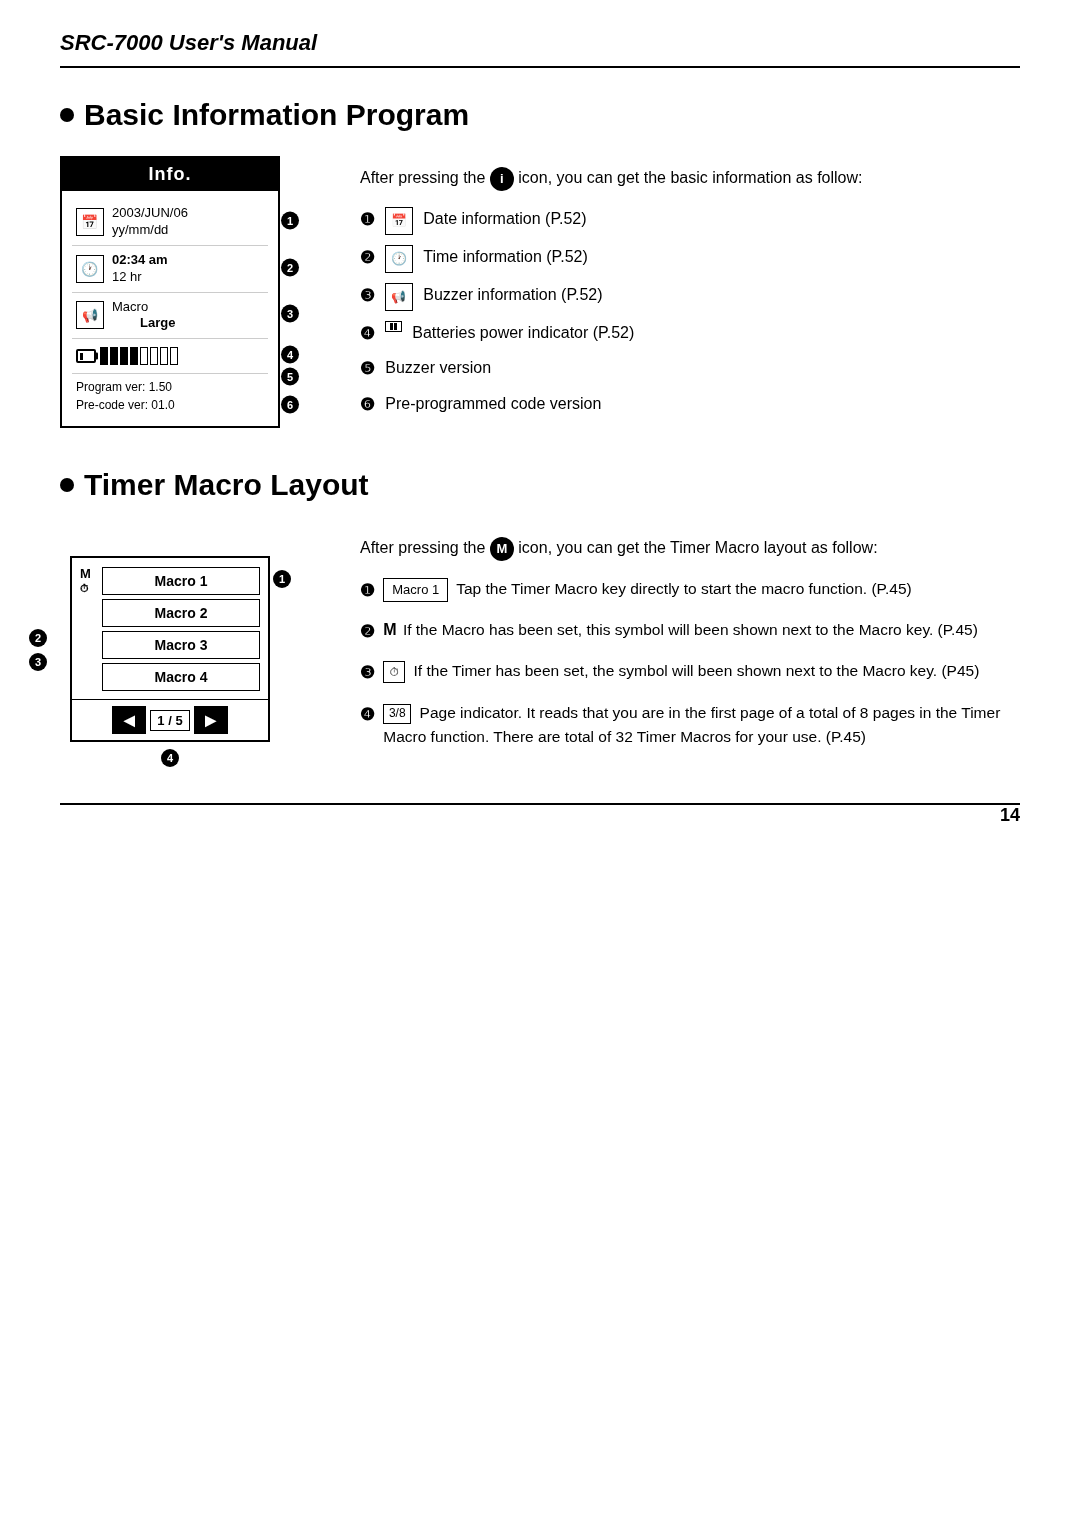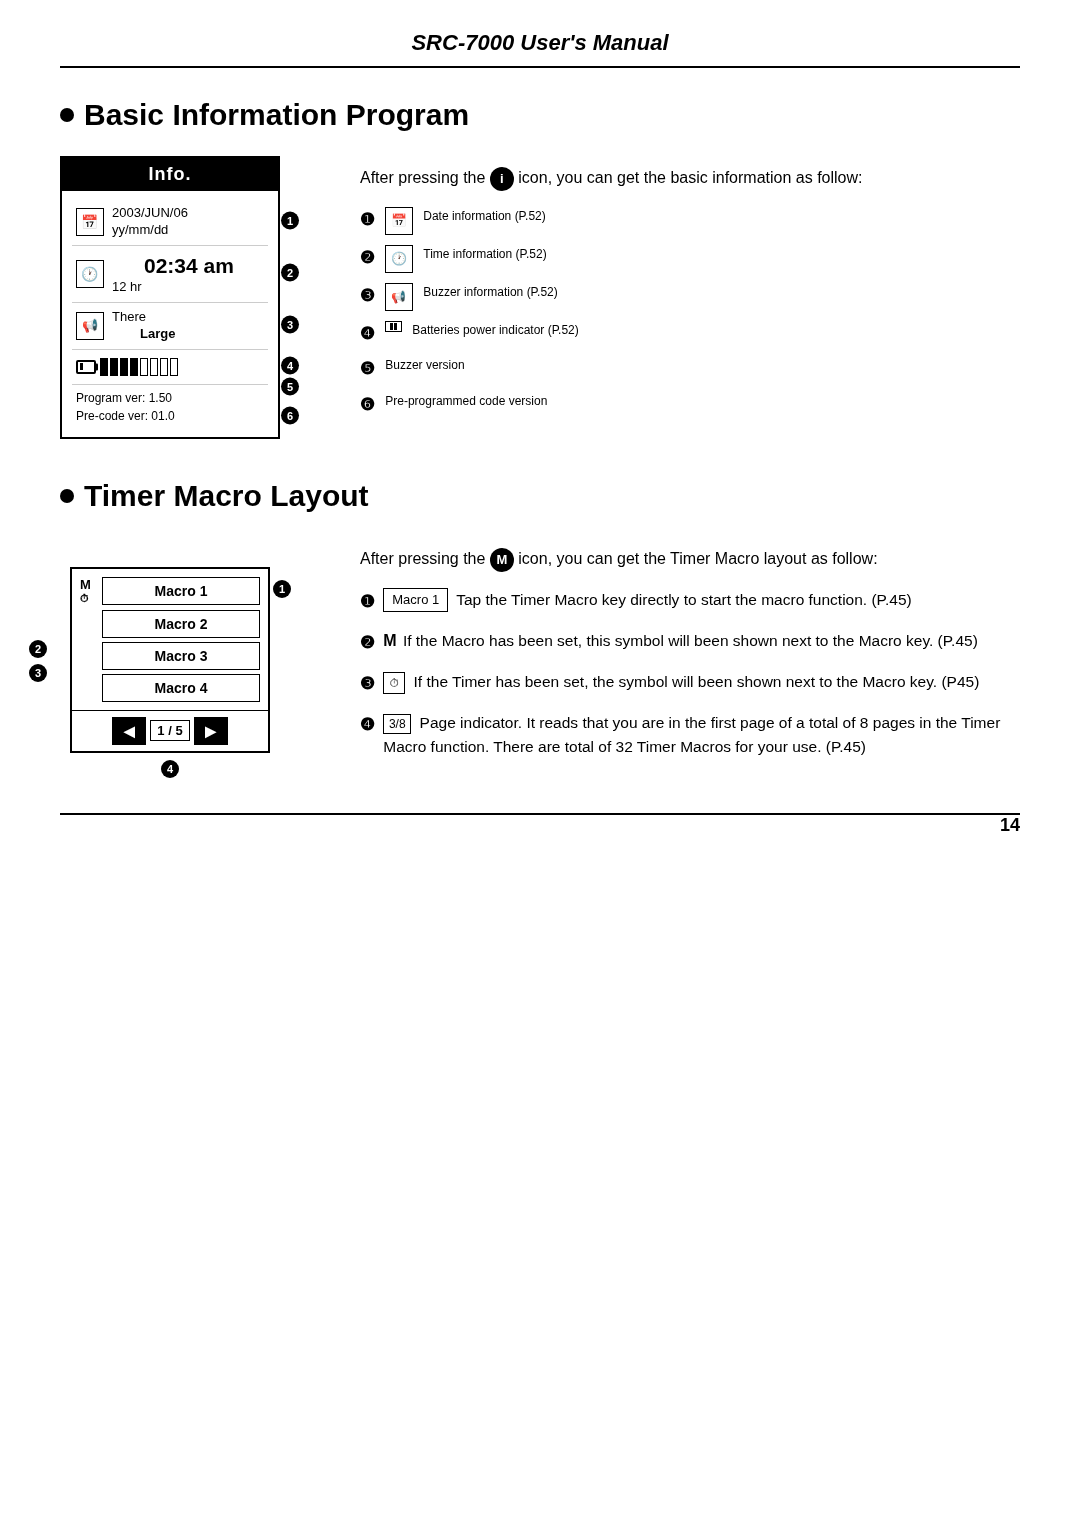--- a/index.html
+++ b/index.html
@@ -14,21 +14,21 @@
 
     .page {
       width: 1080px;
       min-height: 1529px;
       padding: 30px 60px 40px 60px;
       position: relative;
     }
 
     
     .header {
-      text-align: center;
+      text-align: left;
       border-bottom: 2px solid #000;
       padding-bottom: 10px;
       margin-bottom: 30px;
     }
     .header-title {
       font-style: italic;
       font-weight: bold;
       font-size: 22px;
     }
 
@@ -148,21 +148,21 @@
       width: 28px;
       height: 28px;
       border: 1.5px solid #000;
       display: inline-flex;
       align-items: center;
       justify-content: center;
       font-size: 14px;
       flex-shrink: 0;
     }
     .info-item-text {
-      font-size: 12px;
+      font-size: 16px;
     }
 
     
     .timer-section {
       display: flex;
       flex-direction: row;
       gap: 30px;
       align-items: flex-start;
       margin-top: 10px;
     }
@@ -350,37 +350,37 @@
                     <circle cx="10" cy="10" r="9" fill="black"></circle>
                     <text x="10" y="14" text-anchor="middle" fill="white" font-size="11" font-weight="bold">1</text>
                   </svg>
               </span>
             </div>
 
             <div class="info-row" style="position:relative;">
               <div class="info-row-left">
                 <div class="icon-box" style="font-size:14px;">🕐</div>
                 <div class="row-text">
-                  <div style="font-weight:bold; font-size:21px;margin-left:32px;">02:34 am</div>
+                  <div style="font-weight:bold; font-size:13px;">02:34 am</div>
                   <div>12 hr</div>
                 </div>
               </div>
               <span style="position:absolute; right:-32px; top:50%; transform:translateY(-50%);">
                 <svg width="20" height="20">
                     <circle cx="10" cy="10" r="9" fill="black"></circle>
                     <text x="10" y="14" text-anchor="middle" fill="white" font-size="11" font-weight="bold">2</text>
                   </svg>
               </span>
             </div>
 
             <div class="info-row" style="position:relative;">
               <div class="info-row-left">
                 <div class="icon-box" style="font-size:13px;">📢</div>
                 <div class="row-text">
-                  <div>There</div>
+                  <div>Macro</div>
                   <div style="font-weight:bold;margin-left:28px;">Large</div>
                 </div>
               </div>
               <span style="position:absolute; right:-32px; top:50%; transform:translateY(-50%);">
                 <svg width="20" height="20">
                     <circle cx="10" cy="10" r="9" fill="black"></circle>
                     <text x="10" y="14" text-anchor="middle" fill="white" font-size="11" font-weight="bold">3</text>
                   </svg>
               </span>
             </div>

